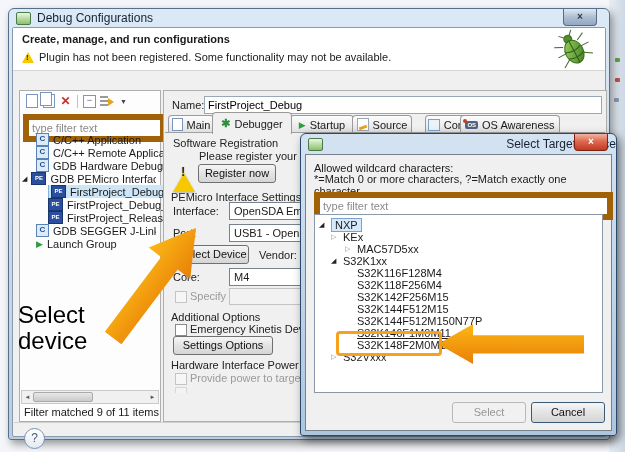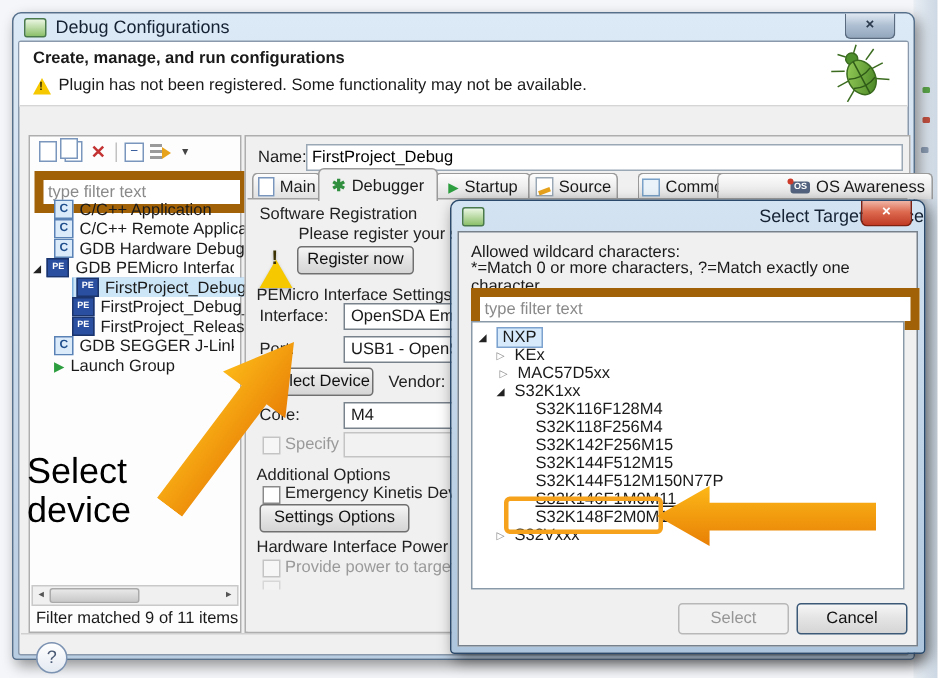--- a/index.html
+++ b/index.html
@@ -235,21 +235,21 @@
           <span>Startup</span>
         </div>
       <div class="tab" style="left:188px;width:58px;">
           <span class="tabicon-src"></span>
           <span>Source</span>
         </div>
       <div class="tab" style="left:261px;width:64px;">
           <span class="tabicon-common"></span>
           <span>Common</span>
         </div>
-      <div class="tab" style="left:314px;width:98px;padding-left:44px;">
+      <div class="tab" style="left:296px;width:98px;">
           <span class="tabicon-os">OS</span>
           <span>OS Awareness</span>
         </div>
 
       <div class="abs content" style="left:1px;top:41px;width:440px;height:288px;">
         <div class="abs vscroll" style="left:426px;top:1px;width:13px;height:284px;">
           <div class="up">▲</div>
           <div class="vthumb"></div>
         </div>
 
@@ -323,21 +323,21 @@
 
     <div class="abs treebox">
       <div class="drow" style="left:4px;top:4px;">
           <span class="exp">◢</span>
           <span class="nxp-sel">NXP</span>
         </div>
       <div class="drow" style="left:16px;top:16px;">
           <span class="col">▷</span>
           <span>KEx</span>
         </div>
-      <div class="drow" style="left:4px;top:28px;padding-left:14px;">
+      <div class="drow" style="left:16px;top:28px;padding-left:14px;">
           <span class="col">▷</span>
           <span>MAC57D5xx</span>
         </div>
       <div class="drow" style="left:16px;top:40px;">
           <span class="exp">◢</span>
           <span>S32K1xx</span>
         </div>
       <div class="drow" style="left:42px;top:52px;">
           <span>S32K116F128M4</span>
         </div>

